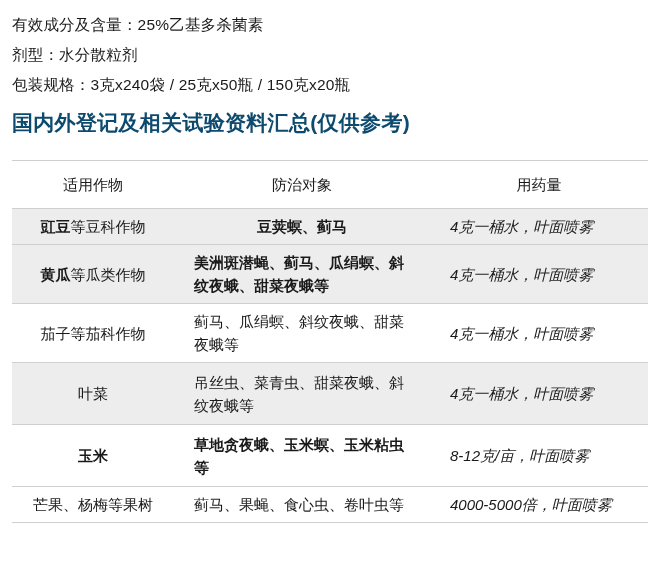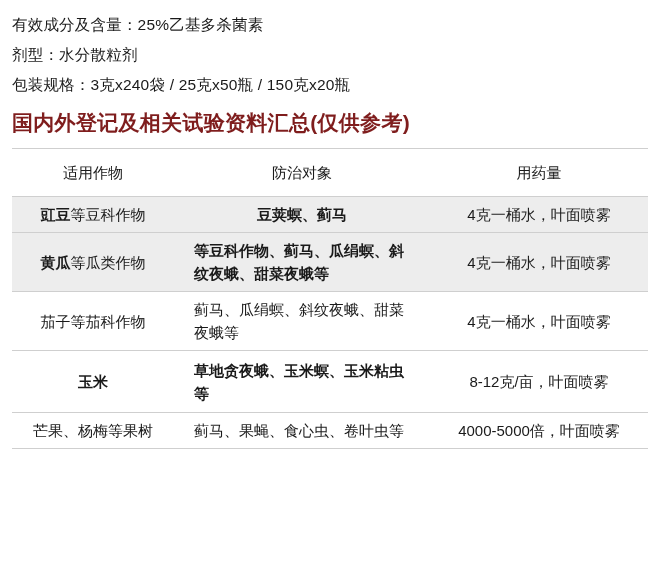--- a/index.html
+++ b/index.html
@@ -28,22 +28,22 @@
     font-size: 15.5px;
     line-height: 30px;
     color: #1a1a1a;
     letter-spacing: 0.2px;
     white-space: nowrap;
   }
   .section-title {
     font-size: 21px;
     font-weight: bold;
     line-height: 34px;
-    margin: 6px 0 8px 0;
-    color: #7f1d1d;
+    margin: 6px 0 20px 0;
+    color: #0c4a6e;
     letter-spacing: 0.3px;
     white-space: nowrap;
   }
   table.data {
     border-collapse: collapse;
     width: 636px;
     table-layout: fixed;
     margin-top: 2px;
   }
   table.data col.c1 { width: 162px; }
@@ -68,22 +68,23 @@
   }
   .hdr-row th { border-top: 1px solid #cfcfcf; border-bottom: 1px solid #cfcfcf; }
   .shade { background: #ededed; }
   .cell-crop {
     text-align: center;
   }
   .cell-target {
     text-align: left;
   }
   .cell-dose {
-    text-align: center;
+    text-align: left;
     white-space: nowrap;
+    font-style: italic;
   }
   .b { font-weight: bold; }
   .row-tall td { height: 56px; }
   .row-xtall td { height: 62px; }
   .last-row td {
     border-bottom: none;
   }
   .nowrap { white-space: nowrap; }
 </style>
 </head>
@@ -113,26 +114,31 @@
       </tr>
     </thead>
     <tbody>
       <tr class="shade">
         <td class="cell-crop"><span class="b">豇豆</span><span>等豆科作物</span></td>
         <td class="cell-target b" style="text-align:center">豆荚螟、蓟马</td>
         <td class="cell-dose">4克一桶水，叶面喷雾</td>
       </tr>
       <tr class="shade row-tall">
         <td class="cell-crop"><span class="b">黄瓜</span><span>等瓜类作物</span></td>
-        <td class="cell-target b">等豆科作物、蓟马、瓜绢螟、斜纹夜蛾、甜菜夜蛾等</td>
+        <td class="cell-target b">美洲斑潜蝇、蓟马、瓜绢螟、斜纹夜蛾、甜菜夜蛾等</td>
         <td class="cell-dose">4克一桶水，叶面喷雾</td>
       </tr>
       <tr class="row-tall">
         <td class="cell-crop"><span class="b"></span><span>茄子等茄科作物</span></td>
         <td class="cell-target">蓟马、瓜绢螟、斜纹夜蛾、甜菜夜蛾等</td>
+        <td class="cell-dose">4克一桶水，叶面喷雾</td>
+      </tr>
+      <tr class="shade row-xtall">
+        <td class="cell-crop"><span class="b"></span><span>叶菜</span></td>
+        <td class="cell-target">吊丝虫、菜青虫、甜菜夜蛾、斜纹夜蛾等</td>
         <td class="cell-dose">4克一桶水，叶面喷雾</td>
       </tr>
       <tr class="row-xtall">
         <td class="cell-crop"><span class="b">玉米</span><span></span></td>
         <td class="cell-target b">草地贪夜蛾、玉米螟、玉米粘虫等</td>
         <td class="cell-dose">8-12克/亩，叶面喷雾</td>
       </tr>
       <tr class="last-row">
         <td class="cell-crop nowrap"><span class="b"></span><span>芒果、杨梅等果树</span></td>
         <td class="cell-target nowrap">蓟马、果蝇、食心虫、卷叶虫等</td>

